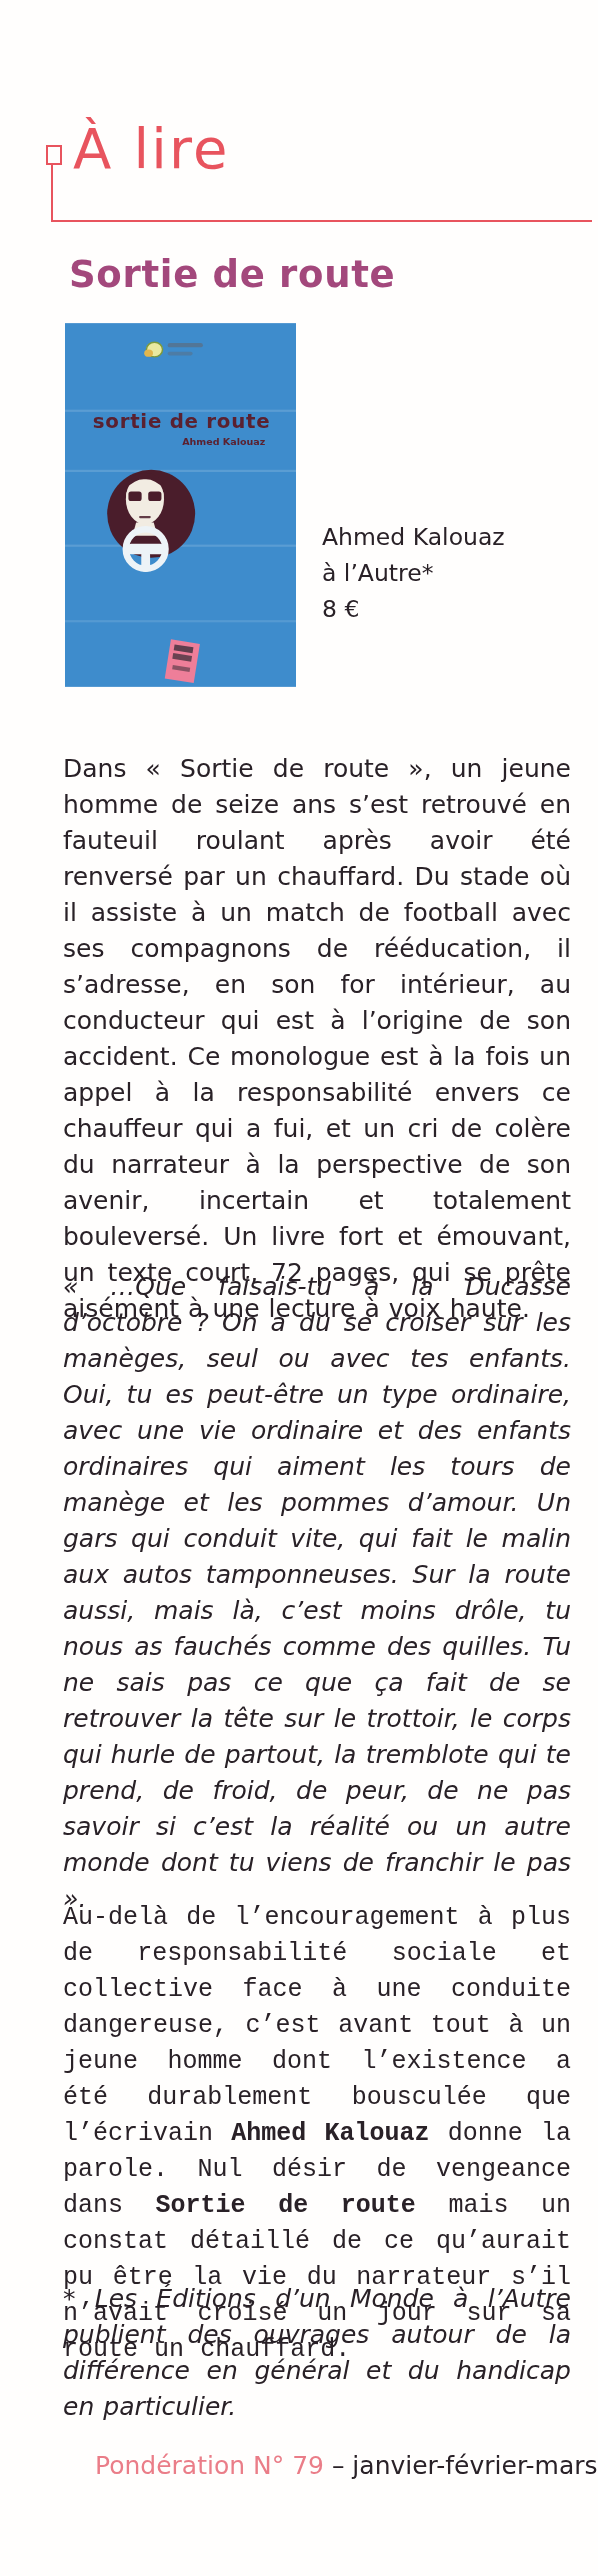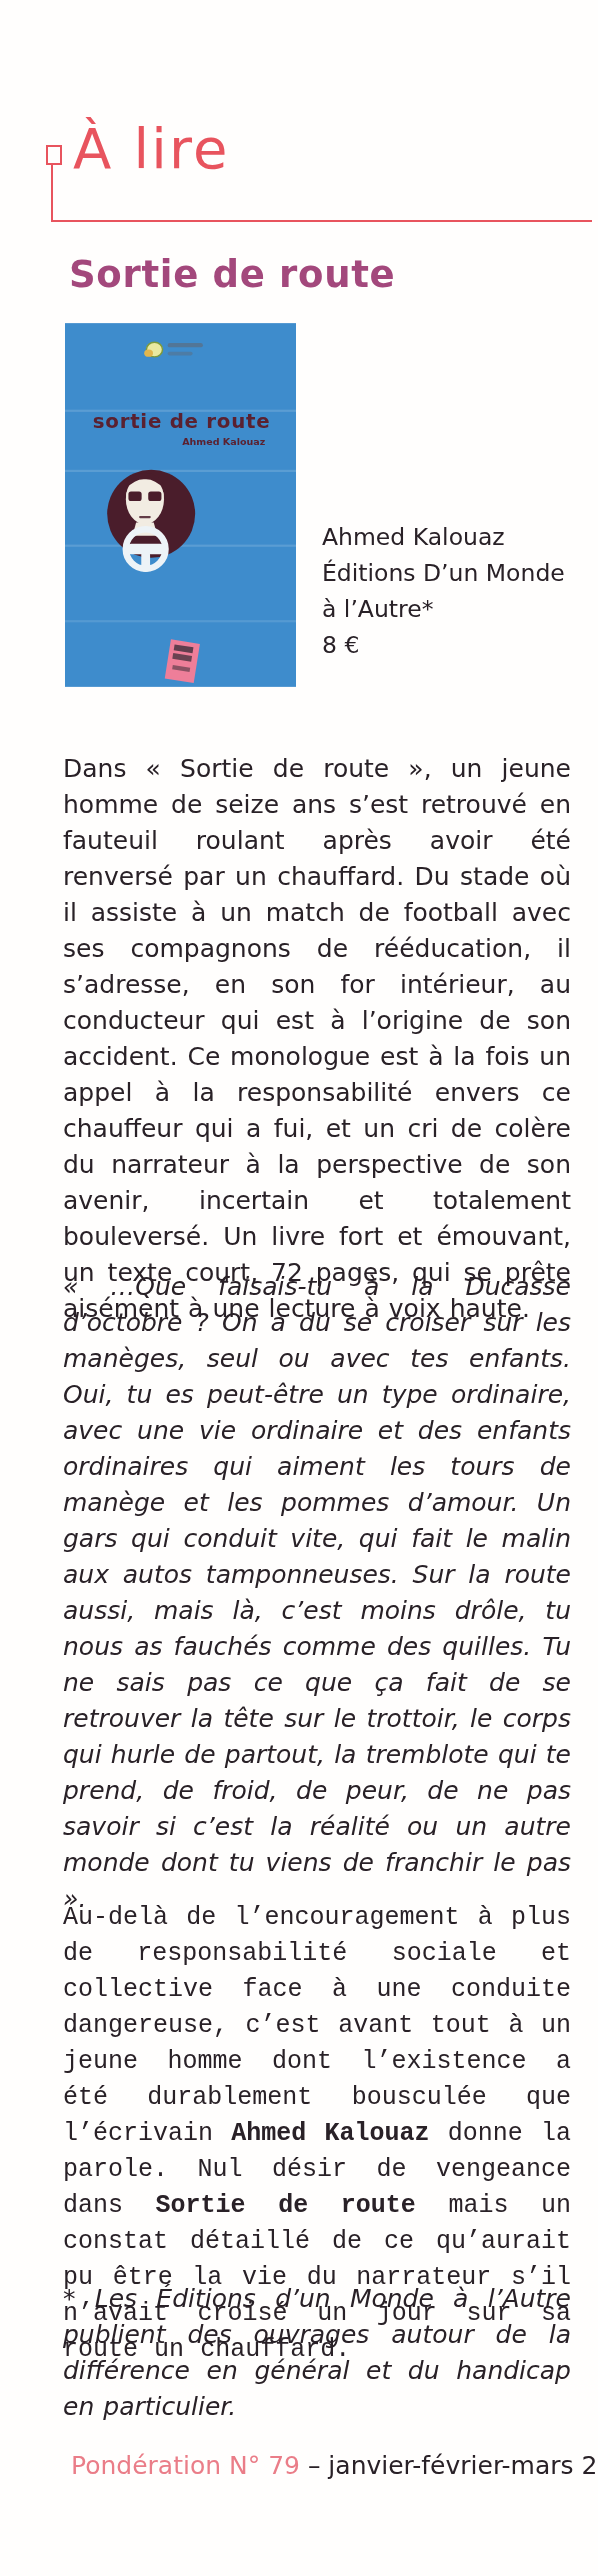--- a/index.html
+++ b/index.html
@@ -66,21 +66,21 @@
   .quote    { top:1244px; font-style:italic; }
   .p2       { top:1875px;font-family:Liberation Mono, monospace; }
   .footnote { top:2256px; font-style:italic; }
   .bodyblock b { font-weight:bold; }
 
   
   .footer {
     position:absolute; left:71px; top:2451px;
     font-size:25px; white-space:nowrap;
   }
-  .footer .issue { color:var(--footer-pink, #ea7d88); }
+  .footer .issue { color:var(--footer-pink, #ea7d88);margin-left:24px; }
   .footer .date  { color:var(--body-text, #292127); }
 </style>
 </head>
 <body>
 
 <div class="page">
 
   <div class="section-square"></div>
   <div class="section-vline"></div>
   <div class="section-hline"></div>
@@ -128,21 +128,20 @@
     <g transform="rotate(9 160 461)">
       <rect x="140" y="434" width="40" height="54" fill="#ee7e99"></rect>
       <rect x="146" y="440" width="26" height="8" fill="#47333f" opacity="0.85"></rect>
       <rect x="146" y="452" width="26" height="8" fill="#47333f" opacity="0.8"></rect>
       <rect x="148" y="468" width="24" height="6" fill="#47333f" opacity="0.6"></rect>
     </g>
   </svg>
 
   <div class="book-info">
     <div>Ahmed Kalouaz</div>
-    <div>Éditions D’un Monde</div>
     <div>à l’Autre*</div>
     <div>8 €</div>
   </div>
 
   <p class="bodyblock p1">Dans « Sortie de route », un jeune homme de seize ans s’est retrouvé en fauteuil roulant après avoir été renversé par un chauffard. Du stade où il assiste à un match de football avec ses compagnons de rééducation, il s’adresse, en son for intérieur, au conducteur qui est à l’origine de son accident. Ce monologue est à la fois un appel à la responsabilité envers ce chauffeur qui a fui, et un cri de colère du narrateur à la perspective de son avenir, incertain et totalement bouleversé. Un livre fort et émouvant, un texte court, 72 pages, qui se prête aisément à une lecture à voix haute.</p>
 
   <p class="bodyblock quote">« …Que faisais-tu à la Ducasse d’octobre ? On a du se croiser sur les manèges, seul ou avec tes enfants. Oui, tu es peut-être un type ordinaire, avec une vie ordinaire et des enfants ordinaires qui aiment les tours de manège et les pommes d’amour. Un gars qui conduit vite, qui fait le malin aux autos tamponneuses. Sur la route aussi, mais là, c’est moins drôle, tu nous as fauchés comme des quilles. Tu ne sais pas ce que ça fait de se retrouver la tête sur le trottoir, le corps qui hurle de partout, la tremblote qui te prend, de froid, de peur, de ne pas savoir si c’est la réalité ou un autre monde dont tu viens de franchir le pas ».</p>
 
   <p class="bodyblock p2"><span>Au-delà de l’encouragement à plus de responsabilité sociale et collective face à une conduite dangereuse, c’est avant tout à un jeune homme dont l’existence a été durablement bousculée que l’écrivain </span><b>Ahmed Kalouaz</b><span> donne la parole. Nul désir de vengeance dans </span><b>Sortie de route</b><span> mais un constat détaillé de ce qu’aurait pu être la vie du narrateur s’il n’avait croisé un jour sur sa route un chauffard.</span></p>
 

